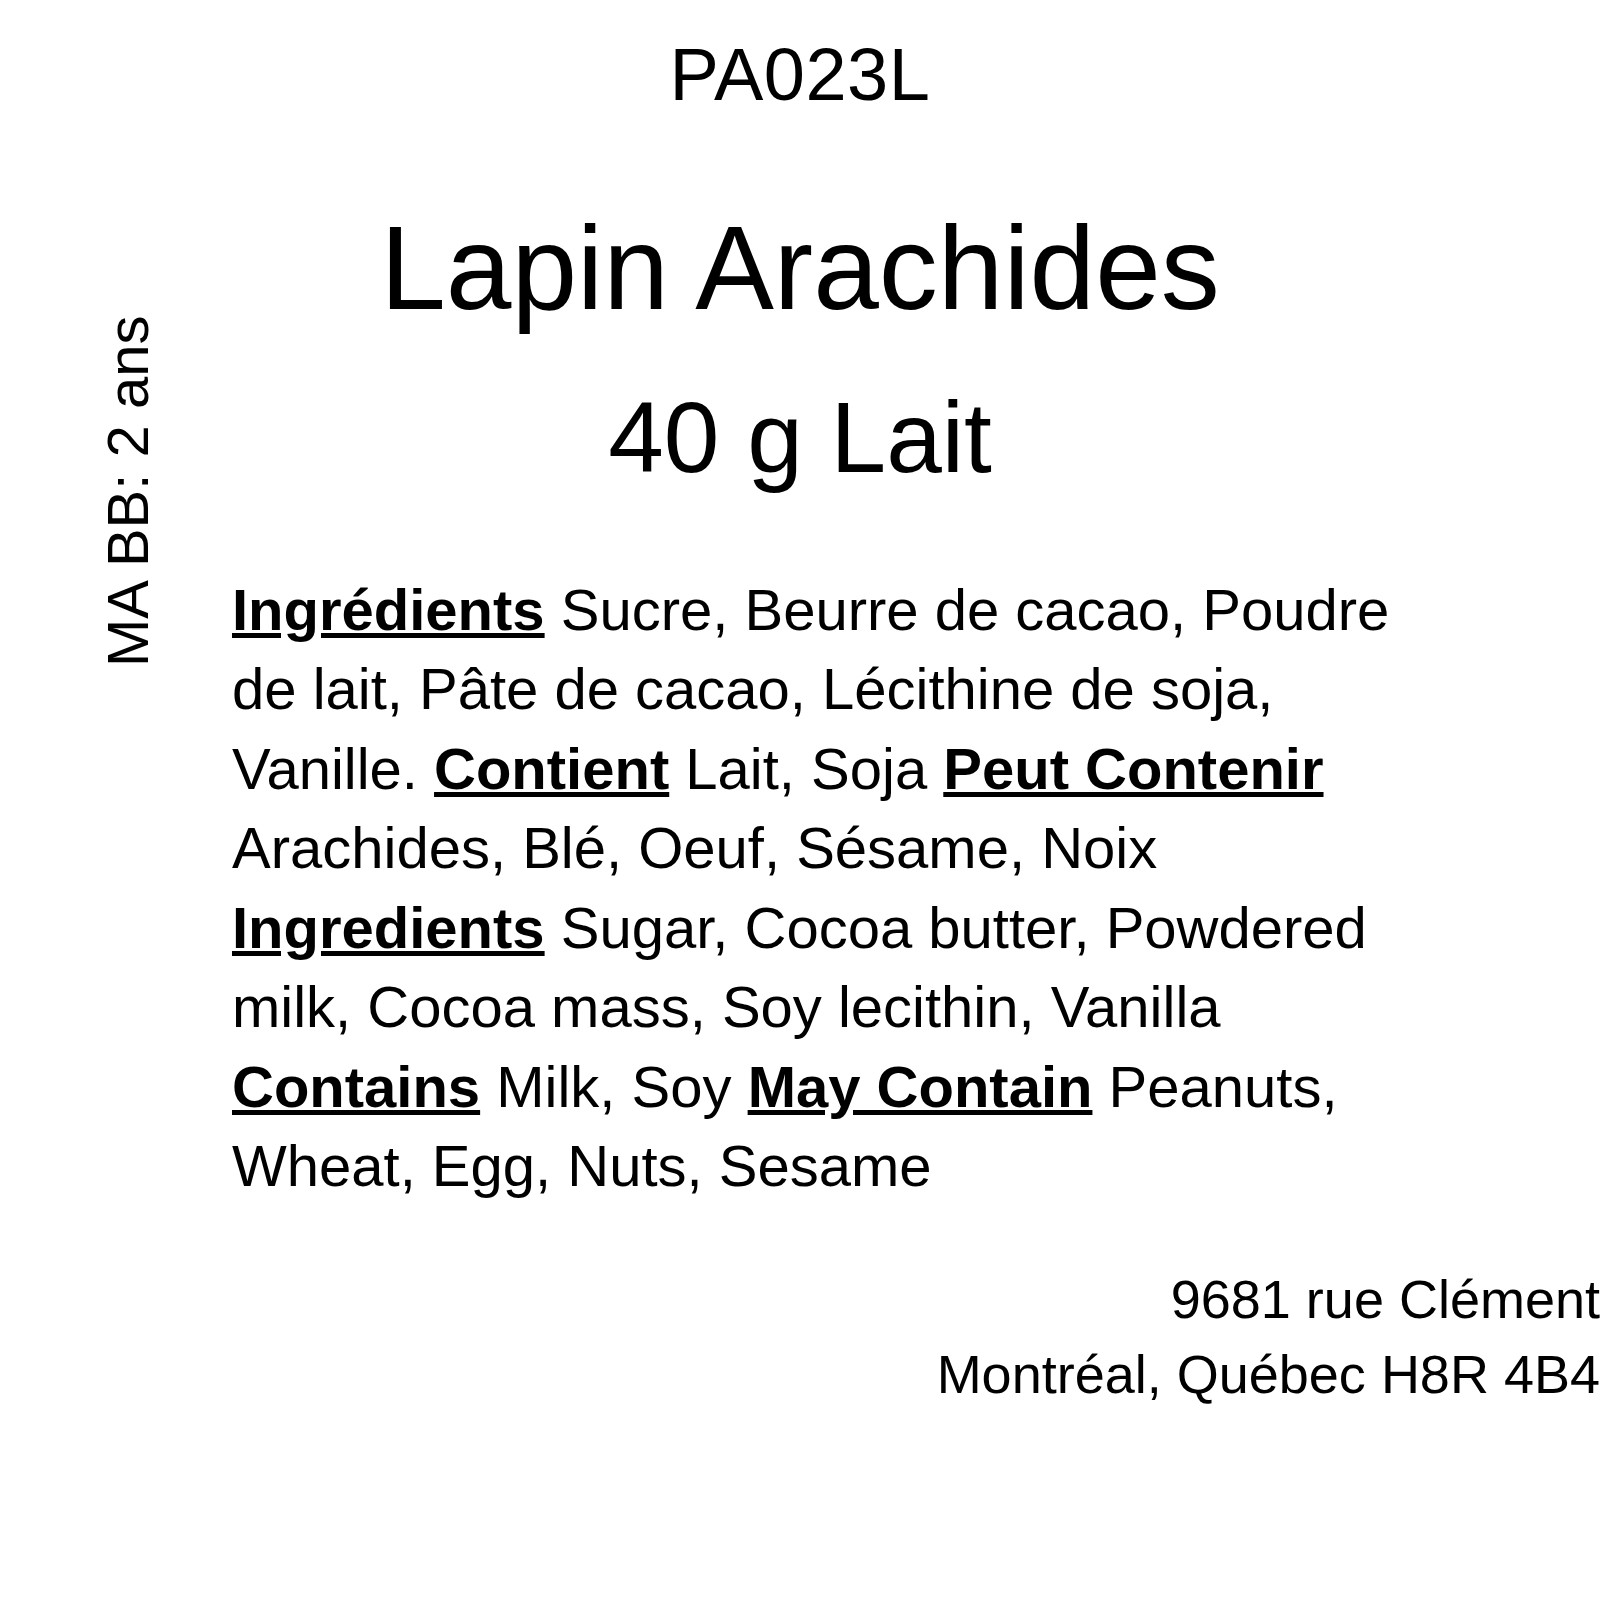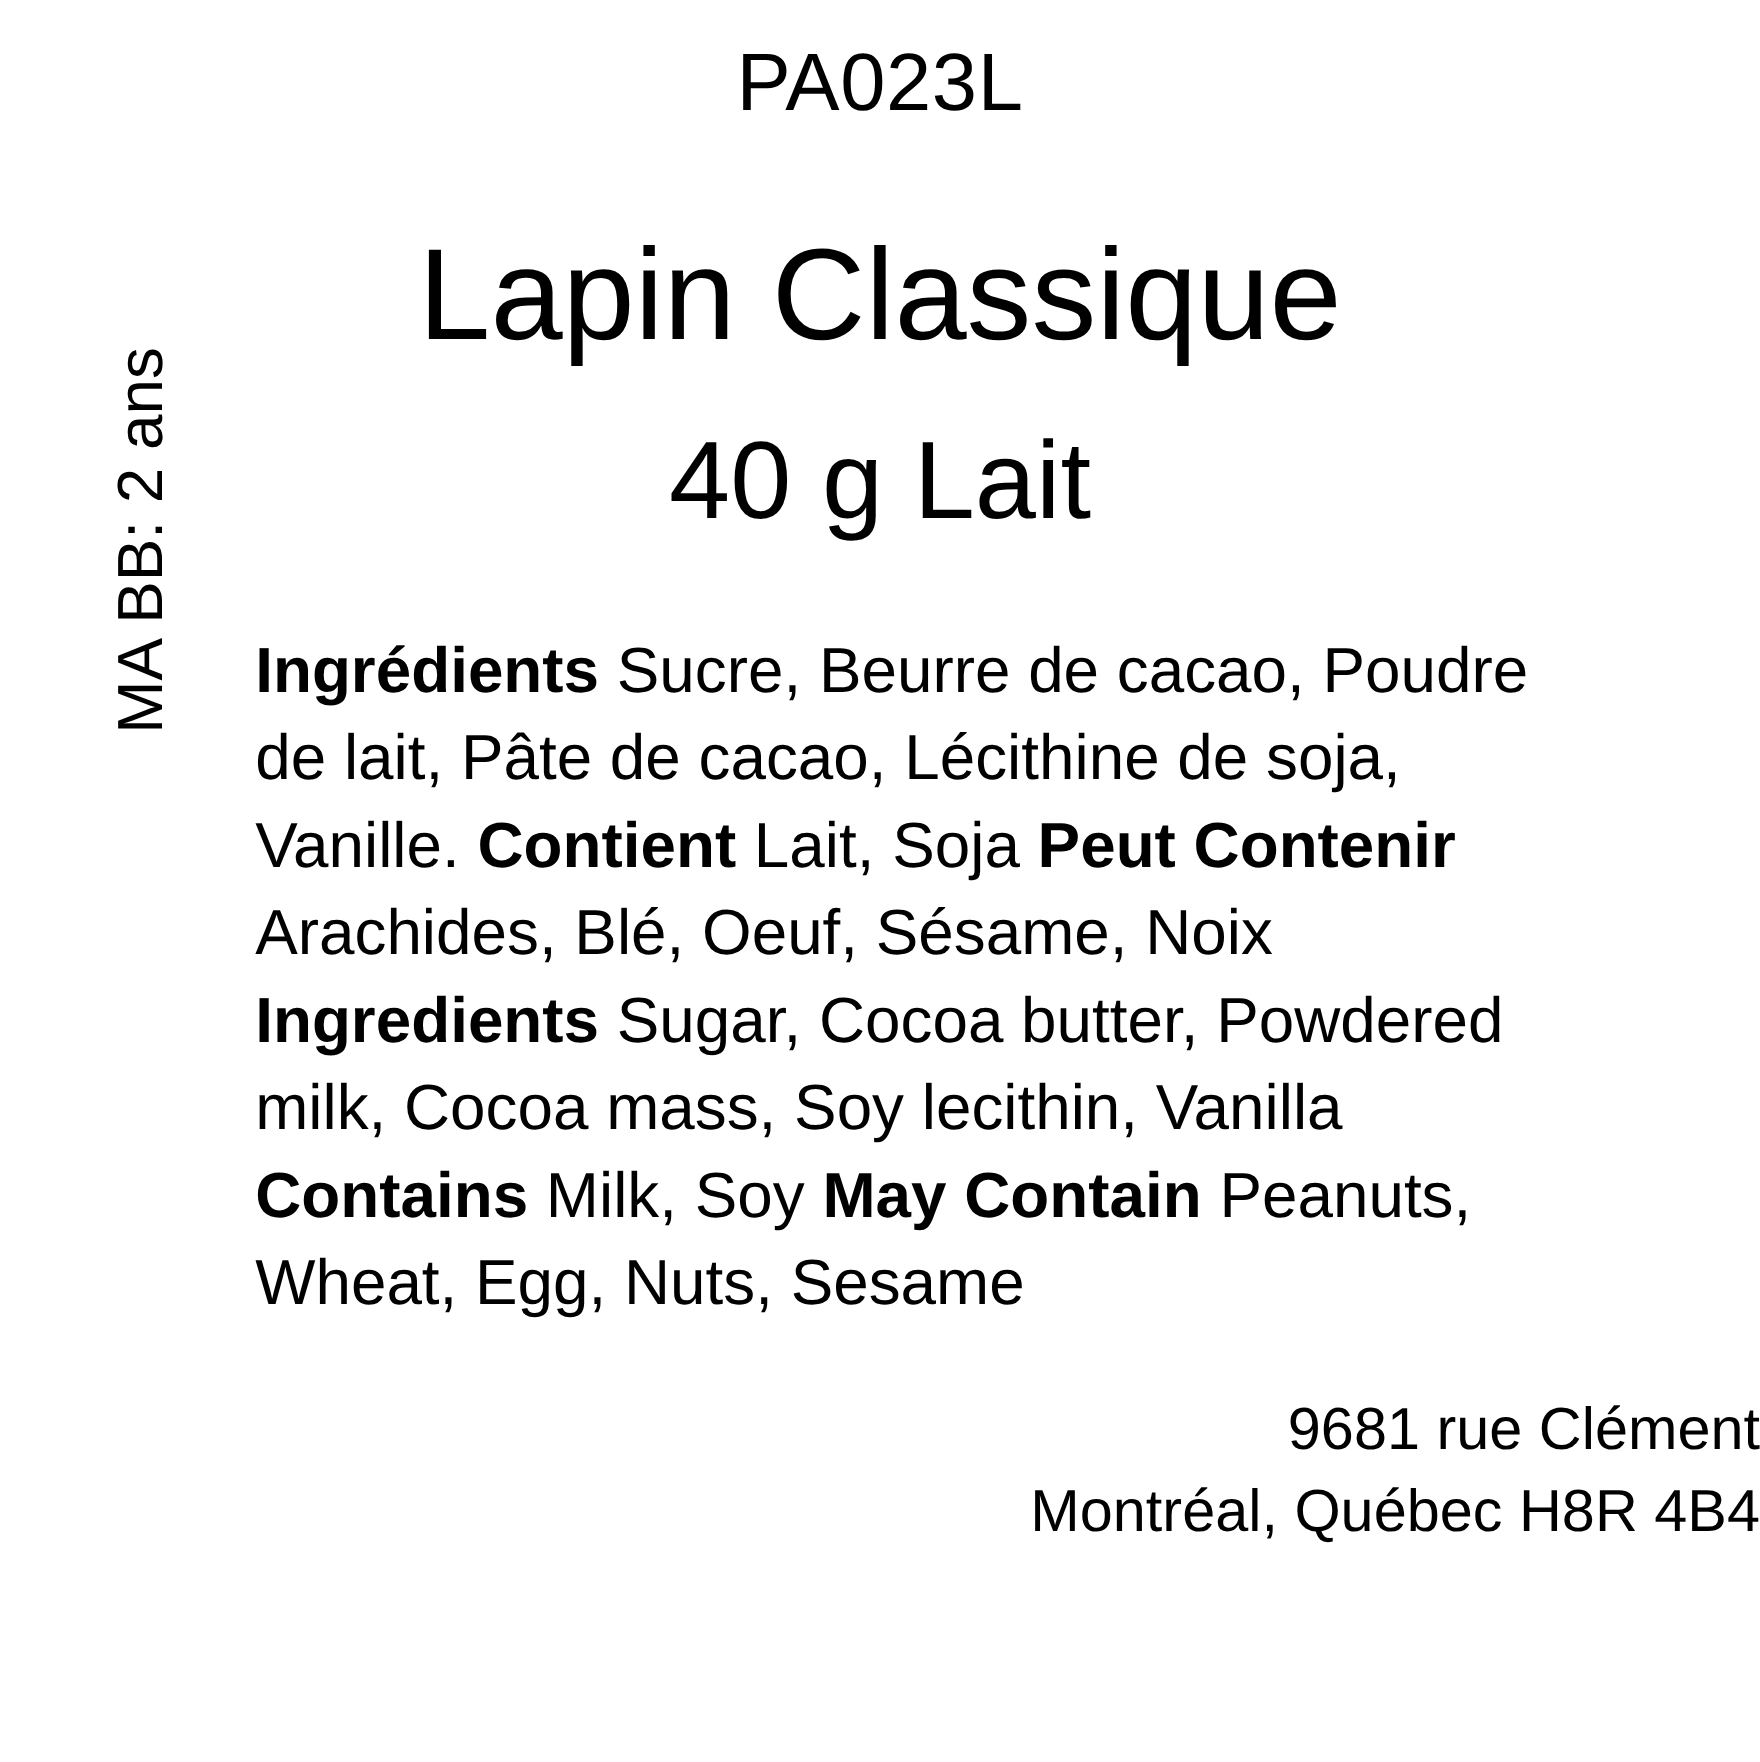--- a/index.html
+++ b/index.html
@@ -65,20 +65,21 @@
     position: absolute;
     top: 560px;
     left: 232px;
     width: 1215px;
     font-size: 58px;
     line-height: 1.37;
     text-align: left;
   }
   .ingredients b {
     font-weight: bold;
+    text-decoration: underline;
   }
   .maker-block {
     position: absolute;
     top: 1112px;
     left: 0;
     width: 1600px;
     text-align: center;
   }
   .maker-line1 {
     font-size: 54px;
@@ -104,21 +105,21 @@
     line-height: 1.38;
   }
 </style>
 </head>
 <body>
 
 <div class="label">
 
   <div class="sku">PA023L</div>
 
-  <div class="product-name">Lapin Classique</div>
+  <div class="product-name">Lapin Arachides</div>
 
   <div class="product-weight">40 g Lait</div>
 
   <div class="bb-rotated">MA BB: 2 ans</div>
 
   <div class="ingredients"><b>Ingrédients</b><span> Sucre, Beurre de cacao, Poudre de lait, Pâte de cacao, Lécithine de soja, Vanille. </span><b>Contient</b><span> Lait, Soja </span><b>Peut Contenir</b><span> Arachides, Blé, Oeuf, Sésame, Noix  </span><b>Ingredients</b><span> Sugar, Cocoa butter, Powdered milk, Cocoa mass, Soy lecithin, Vanilla </span><b>Contains</b><span> Milk, Soy </span><b>May Contain</b><span> Peanuts, Wheat, Egg, Nuts, Sesame</span></div>
 
 
   <div class="address">
     <div>9681 rue Clément</div>

